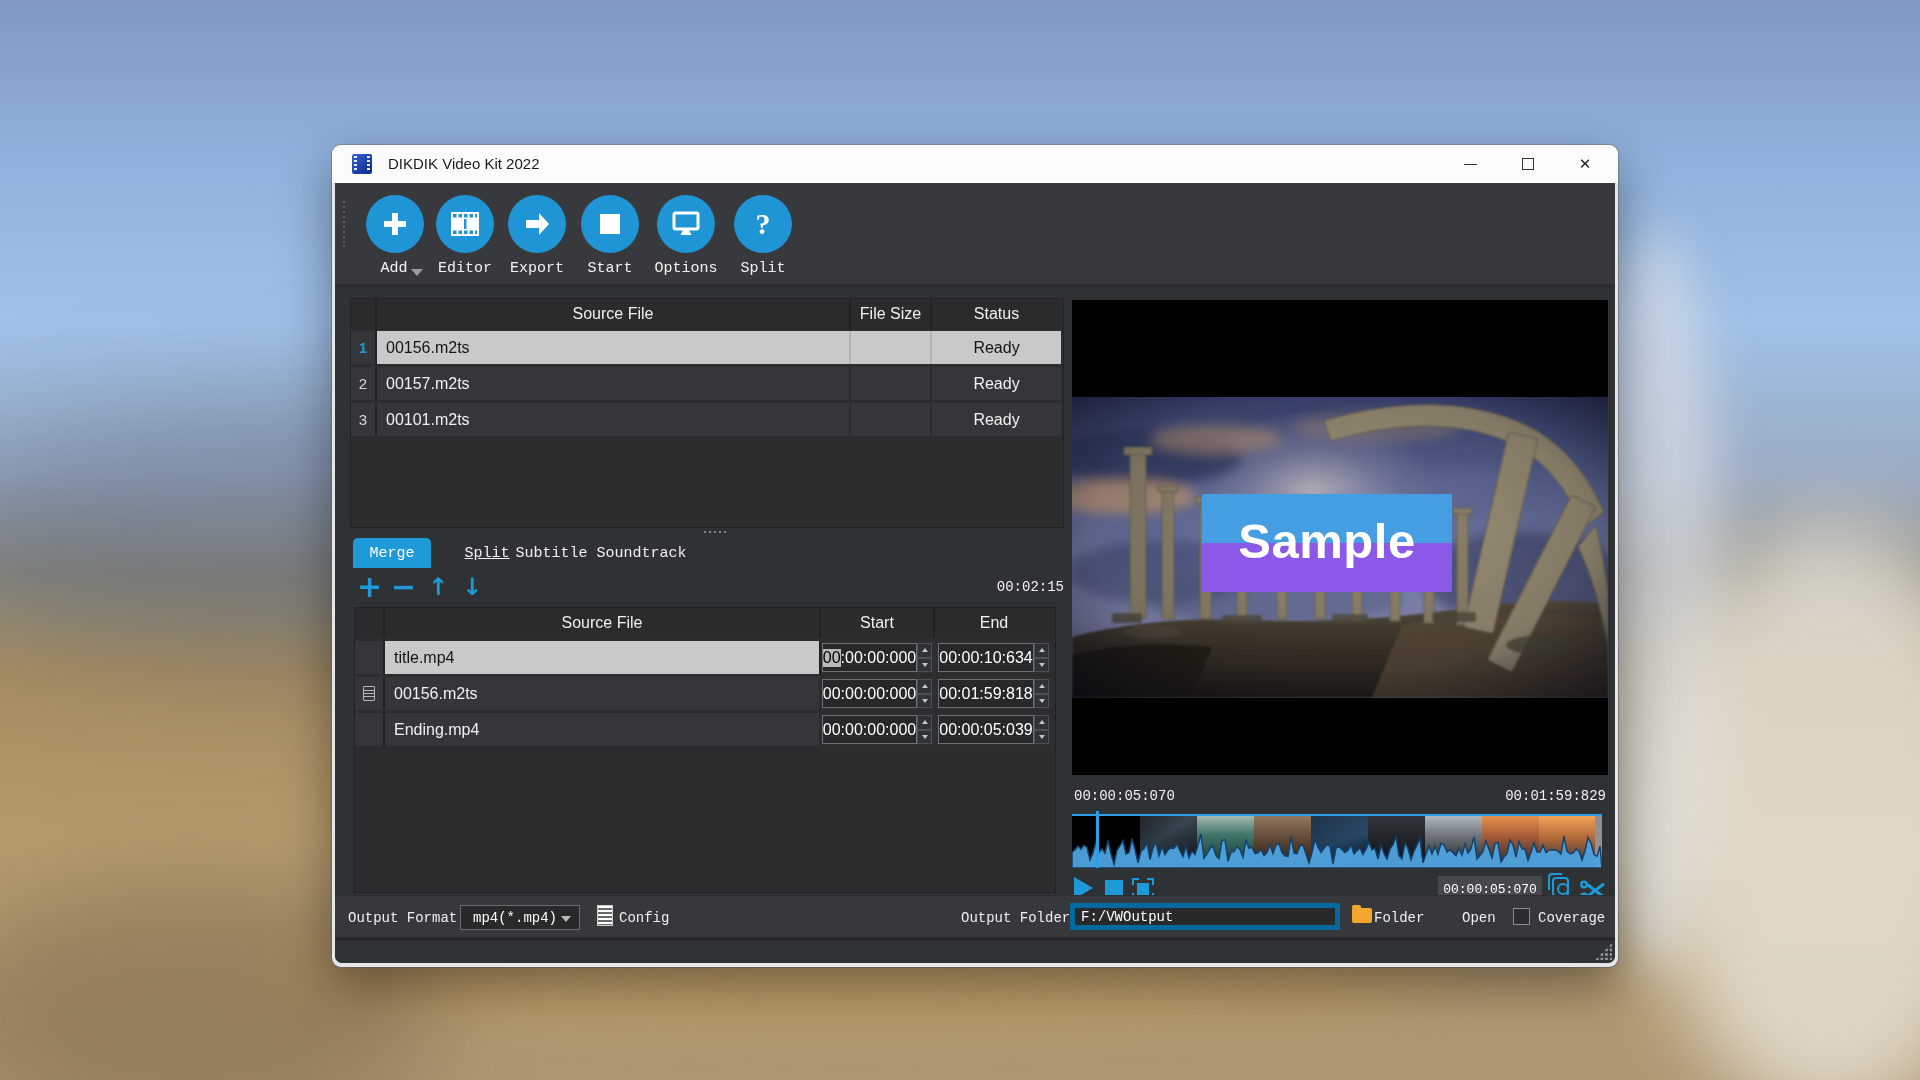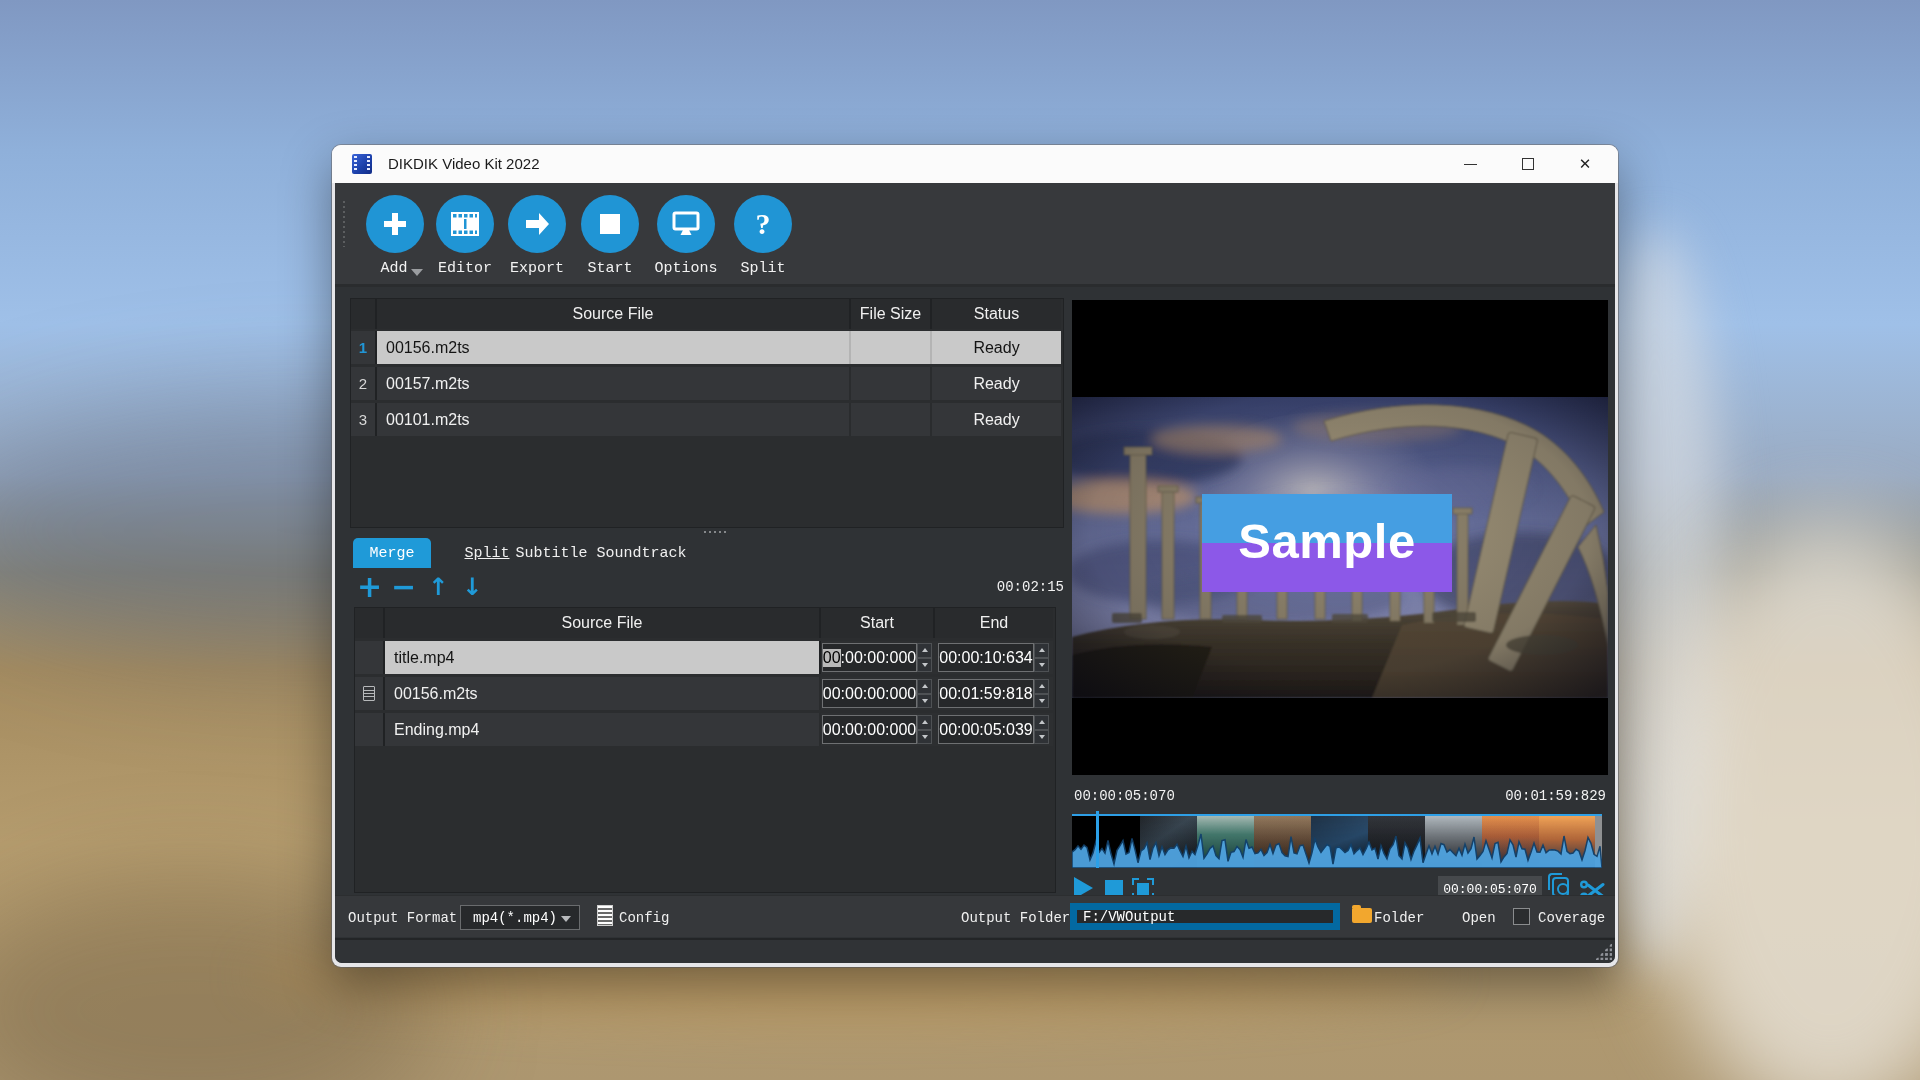--- a/index.html
+++ b/index.html
@@ -70,21 +70,21 @@
   .snap-icon { width:17px; height:20px; border:2.5px solid #1f9ad8; border-radius:4px; }
   .snap-icon:before { content:""; position:absolute; left:2.5px; top:3.5px; width:8px; height:8px; border:2px solid #1f9ad8; border-radius:50%; }
   .snap-icon:after { content:""; position:absolute; left:-6px; top:-6px; width:12px; height:15px; border-left:2.5px solid #1f9ad8; border-top:2.5px solid #1f9ad8; border-radius:4px 0 0 0; }
 
   .bottombar { position:absolute; left:0; top:712px; width:1280px; height:42px; background:#36383b; border-top:1px solid #2c2e30; }
   .statusbar { position:absolute; left:0; top:755px; width:1280px; height:25px; background:#303336; border-top:2px solid #232527; border-radius:0 0 7px 7px; }
   .bb-label { position:absolute; top:727px; font-family:"Liberation Mono",monospace; font-size:14px; color:#f0f0f0; }
   .dropdown { position:absolute; left:125px; top:722px; width:120px; height:25px; background:#27292b; border:1px solid #6a6c6e; color:#fff; font-family:"Liberation Mono",monospace; font-size:14px; display:flex; align-items:center; padding-left:12px; }
   .dd-caret { position:absolute; right:8px; top:10px; width:0; height:0; border-left:5px solid transparent; border-right:5px solid transparent; border-top:6px solid #b8babc; }
   .config-icon { position:absolute; left:262px; top:722px; width:16px; height:21px; background:repeating-linear-gradient(180deg,#ffffff 0 2px,#6a6a6a 2px 4px); border:1px solid #cfcfcf; }
-  .textfield { position:absolute; background:#27292b; border:7px solid #0369a1; color:#fff; font-family:"Liberation Mono",monospace; font-size:14px; display:flex; align-items:center; padding-left:6px; }
+  .textfield { position:absolute; background:#27292b; border:5px solid #0369a1; color:#fff; font-family:"Liberation Mono",monospace; font-size:14px; display:flex; align-items:center; padding-left:6px; }
   .folder-icon { position:absolute; left:1017px; top:725px; width:20px; height:15px; background:#f2a72e; border-radius:1px 2px 2px 2px; }
   .folder-icon:before { content:""; position:absolute; left:0; top:-3px; width:9px; height:3px; background:#f2a72e; border-radius:2px 2px 0 0; }
   .checkbox { position:absolute; left:1178px; top:725px; width:17px; height:17px; background:#2b2d2f; border:1px solid #8a8c8e; }
   .resize-grip { position:absolute; left:1260px; top:760px; width:17px; height:17px; background:radial-gradient(circle at 2.2px 2.2px,#90939a 1.4px,transparent 1.7px); background-size:4.6px 4.6px; clip-path:polygon(100% 0,100% 100%,0 100%); }
 
   .hdr-cell { background:#292b2d; color:#f0f0f0; font-size:16px; display:flex; align-items:center; justify-content:center; }
   .row-cell-dark { background:#343639; color:#f0f0f0; font-size:16px; display:flex; align-items:center; }
   .row-cell-sel { background:#c9c9c9; color:#141414; font-size:16px; display:flex; align-items:center; }
   .numcol { background:#343639; display:flex; align-items:center; justify-content:center; font-size:15px; color:#d8d8d8; }
 </style>

